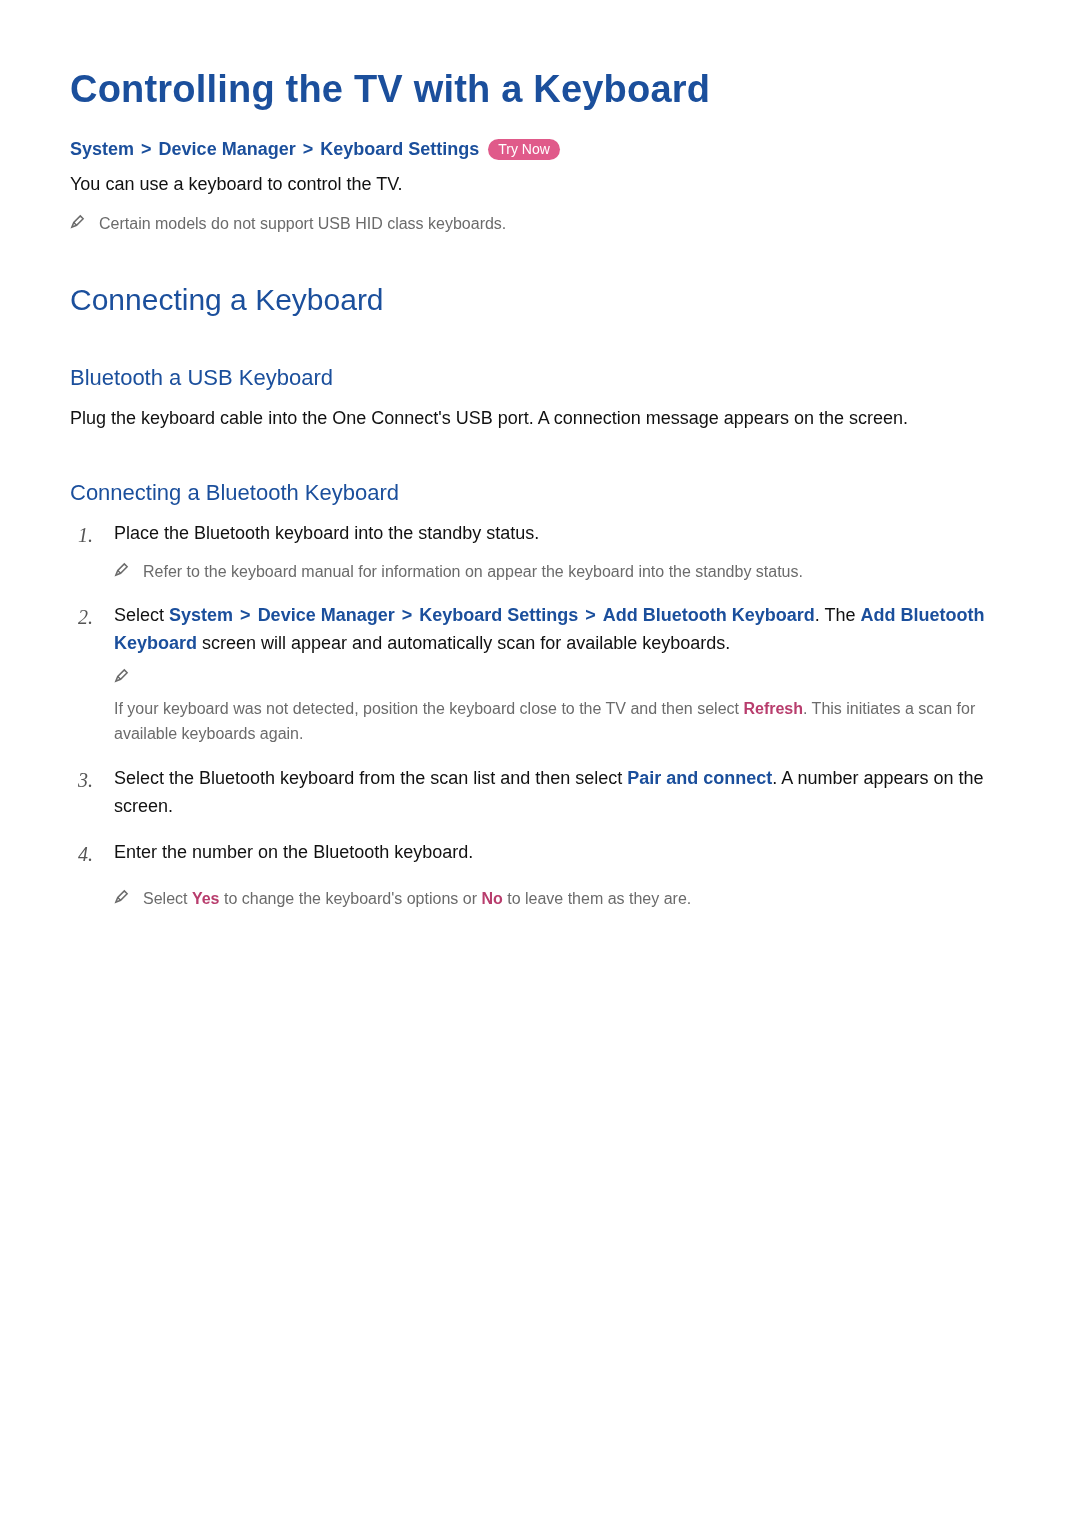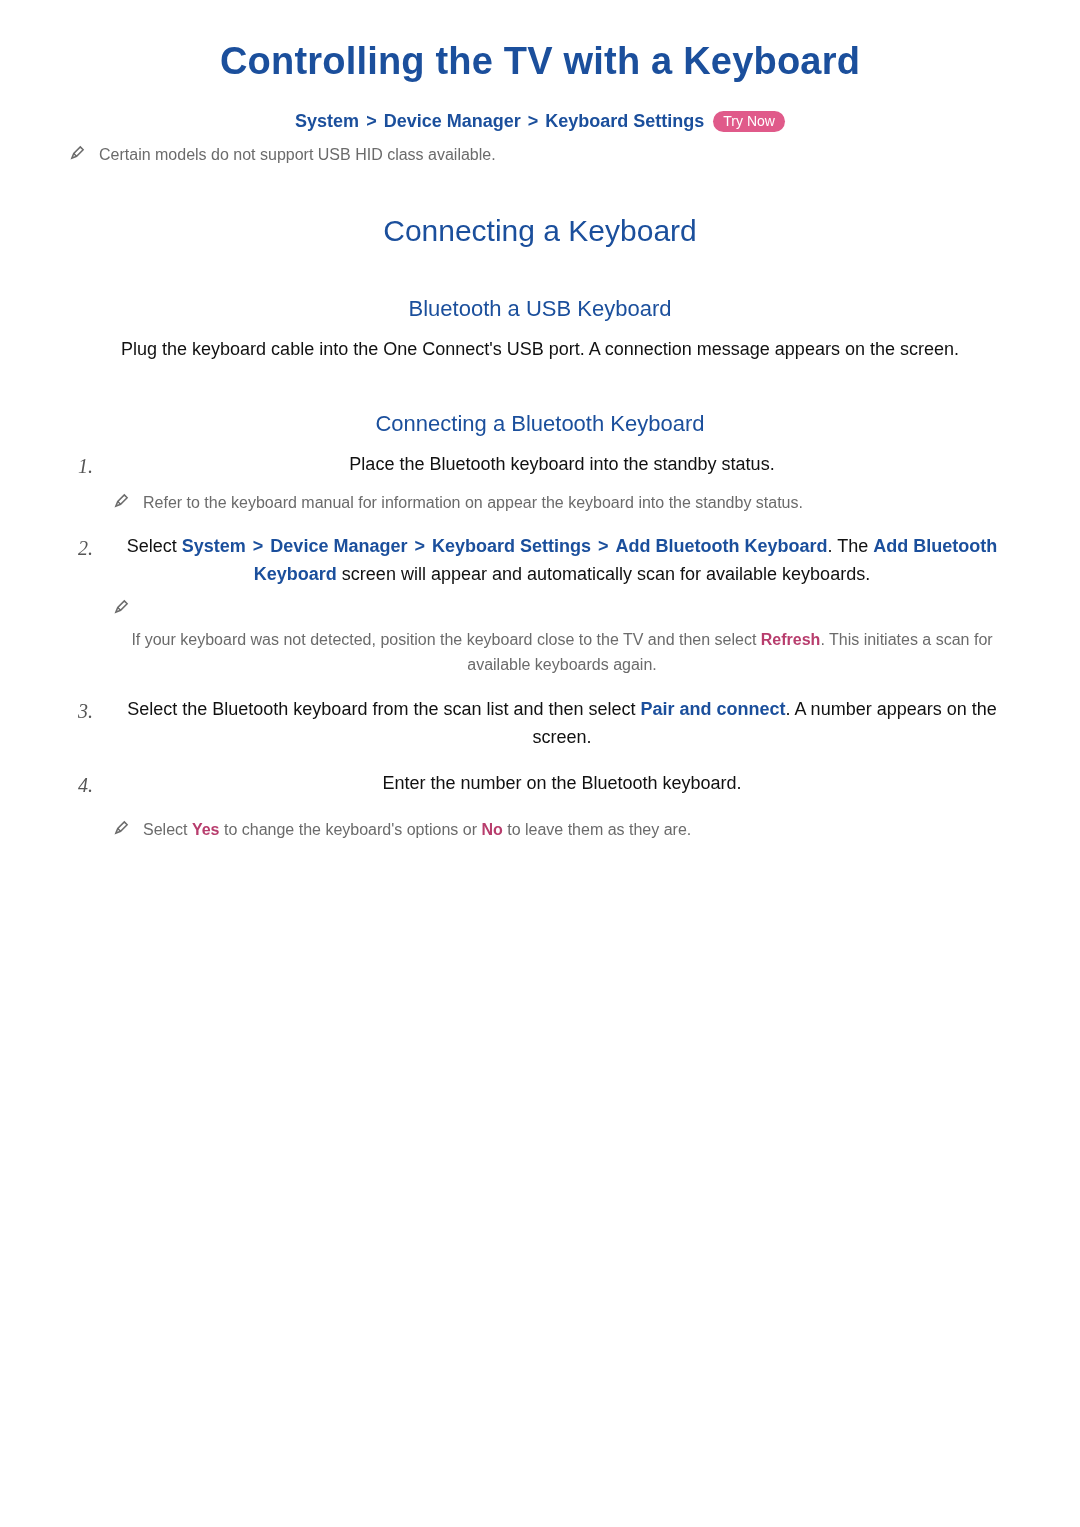--- a/index.html
+++ b/index.html
@@ -6,22 +6,21 @@
     margin: 0;
     padding: 0;
     background: #ffffff;
     width: 1080px;
   }
   body {
     font-family: Arial, "Helvetica Neue", Helvetica, sans-serif;
     color: #222;
   }
   .page {
-    padding: 40px 70px 40px 70px;
-    text-align: center;
+    padding: 68px 70px 40px 70px;
   }
   h1.title {
     color: #1b4f9c;
     font-weight: 600;
     font-size: 38px;
     margin: 0 0 28px 0;
     letter-spacing: 0.2px;
   }
   .breadcrumb-line {
     margin-bottom: 10px;
@@ -122,28 +121,29 @@
 
   <div class="breadcrumb-line">
     <span class="crumb">System</span>
     <span class="crumb-sep">&gt;</span>
     <span class="crumb">Device Manager</span>
     <span class="crumb-sep">&gt;</span>
     <span class="crumb">Keyboard Settings</span>
     <span class="try-now">Try Now</span>
   </div>
 
+  <p class="body">You can use a keyboard to control the TV.</p>
 
   <div class="note-row">
     <span class="pencil note-icon">
       <svg viewBox="0 0 16 16">
           <path d="M2 14 L4 9 L11 2 L14 5 L7 12 L2 14 Z M4 9 L7 12"></path>
         </svg>
     </span>
-    <span class="note-text">Certain models do not support USB HID class available.</span>
+    <span class="note-text">Certain models do not support USB HID class keyboards.</span>
   </div>
 
   <h2 class="section">Connecting a Keyboard</h2>
 
   <h3 class="subsection">Bluetooth a USB Keyboard</h3>
   <p class="body">Plug the keyboard cable into the One Connect's USB port. A connection message appears on the screen.</p>
 
   <h3 class="subsection">Connecting a Bluetooth Keyboard</h3>
 
   <ol class="steps">

